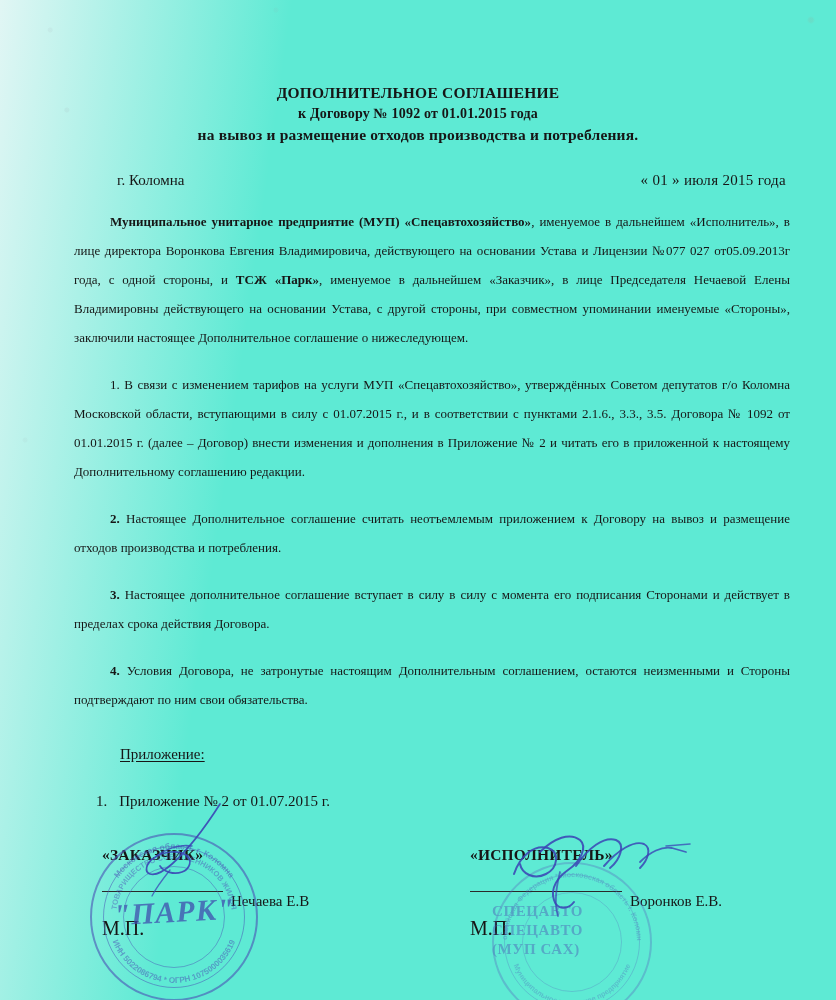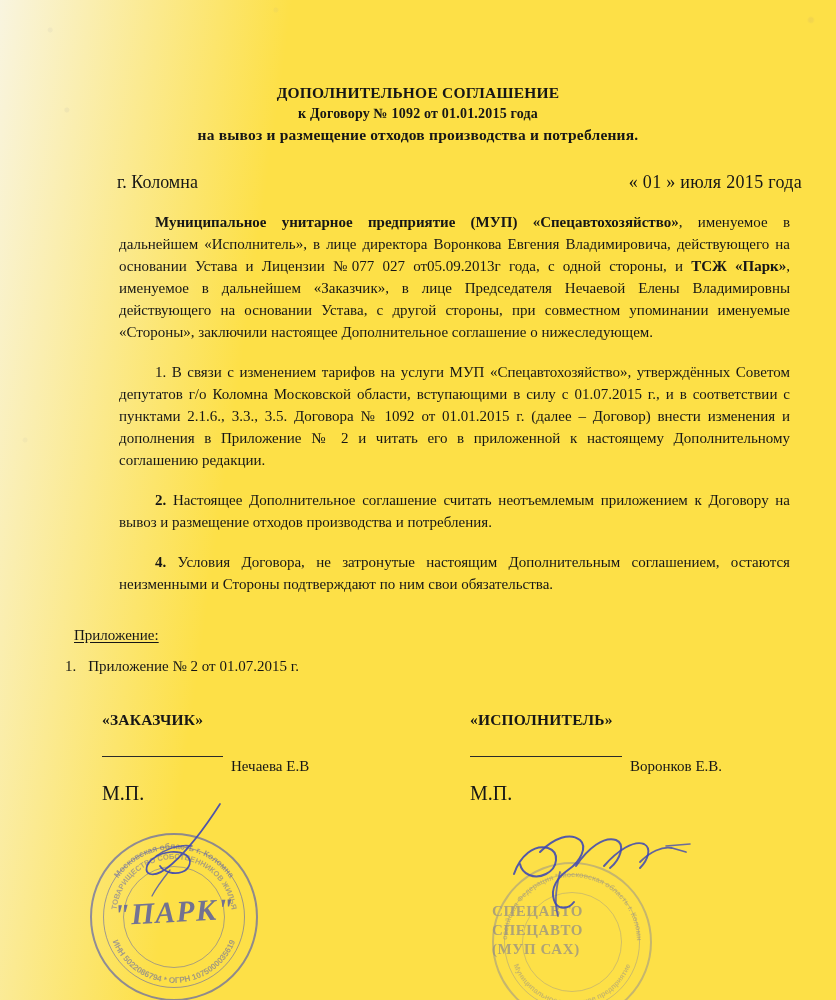--- a/index.html
+++ b/index.html
@@ -14,21 +14,21 @@
     overflow: hidden;
     position: relative;
     font-family: "Liberation Serif", "DejaVu Serif", serif;
     color: #161616;
   }
 
   .page {
     position: relative;
     width: 836px;
     height: 1000px;
-    background: #fde047;
+    background: #5eead4;
   }
 
   
   .paper-noise {
     position: absolute;
     inset: 0;
     pointer-events: none;
     background:
       radial-gradient(circle at 6% 3%, rgba(150,150,160,.09) 0 2px, rgba(0,0,0,0) 3px),
       radial-gradient(circle at 8% 11%, rgba(150,150,160,.10) 0 2px, rgba(0,0,0,0) 3px),
@@ -54,57 +54,57 @@
     line-height: 21px;
     letter-spacing: .2px;
   }
   .title-line-1 { font-size: 15.5px; }
   .title-line-2 { font-size: 14px; }
   .title-line-3 { font-size: 15.5px; }
 
   
   .meta-row {
     margin-top: 27px;
-    padding: 0 34px 0 117px;
+    padding: 0 50px 0 117px;
     display: flex;
     justify-content: space-between;
     align-items: flex-start;
-    font-size: 18px;
+    font-size: 15px;
   }
   .meta-city { }
   .meta-date { letter-spacing: .3px; }
 
   
   .body-block {
-    padding: 0 46px 0 119px;
-    font-size: 15px;
-    line-height: 22px;
+    padding: 0 46px 0 74px;
+    font-size: 13px;
+    line-height: 29px;
   }
   p.para {
     margin: 0;
     text-align: justify;
     text-indent: 36px;
     text-justify: inter-word;
   }
   p.para.gap { margin-top: 18px; }
   .b { font-weight: bold; }
 
   
   .attach-head {
     margin: 32px 0 0 0;
-    padding-left: 74px;
+    padding-left: 120px;
     font-size: 15px;
   }
   .attach-head span.u {
     text-decoration: underline;
     text-underline-offset: 2px;
   }
   .attach-item {
-    margin: 14px 0 0 0;
-    padding-left: 65px;
+    margin: 30px 0 0 0;
+    padding-left: 96px;
     font-size: 15px;
   }
   .attach-item .num { margin-right: 12px; }
 
   
   .sign-row {
     position: relative;
     margin-top: 36px;
     height: 190px;
   }
@@ -274,20 +274,21 @@
     </div>
 
     <div class="body-block">
 
       <p class="para gap"><span class="b">Муниципальное унитарное предприятие (МУП) «Спецавтохозяйство»</span><span>, именуемое в дальнейшем «Исполнитель», в лице директора Воронкова Евгения Владимировича, действующего на основании Устава и Лицензии №077 027   от05.09.2013г года, с одной стороны, и </span><span class="b">ТСЖ    «Парк»</span><span>, именуемое в дальнейшем «Заказчик», в лице Председателя Нечаевой Елены Владимировны действующего на основании Устава, с другой стороны, при совместном упоминании именуемые «Стороны», заключили настоящее Дополнительное соглашение о нижеследующем.</span></p>
 
       <p class="para gap"><span>1.</span><span> В связи с изменением тарифов на услуги МУП «Спецавтохозяйство», утверждённых Советом депутатов г/о Коломна Московской области, вступающими в силу с 01.07.2015 г., и в соответствии с пунктами 2.1.6., 3.3., 3.5. Договора № 1092  от 01.01.2015 г. (далее – Договор) внести изменения и дополнения в Приложение № 2 и читать его в приложенной к настоящему Дополнительному соглашению редакции.</span></p>
 
       <p class="para gap"><span class="b">2.</span><span> Настоящее Дополнительное соглашение считать неотъемлемым приложением к Договору  на вывоз и размещение отходов производства и потребления.</span></p>
 
+      <p class="para gap"><span class="b">3.</span><span> Настоящее дополнительное соглашение вступает в силу в силу с момента его подписания Сторонами и действует в пределах срока действия Договора.</span></p>
 
       <p class="para gap"><span class="b">4.</span><span> Условия Договора, не затронутые настоящим Дополнительным соглашением, остаются неизменными и Стороны подтверждают по ним свои обязательства.</span></p>
 
     </div>
 
     <div class="attach-head">
       <span class="u">Приложение:</span>
     </div>
     <div class="attach-item">
       <span class="num">1.</span><span>Приложение № 2 от 01.07.2015 г.</span>

